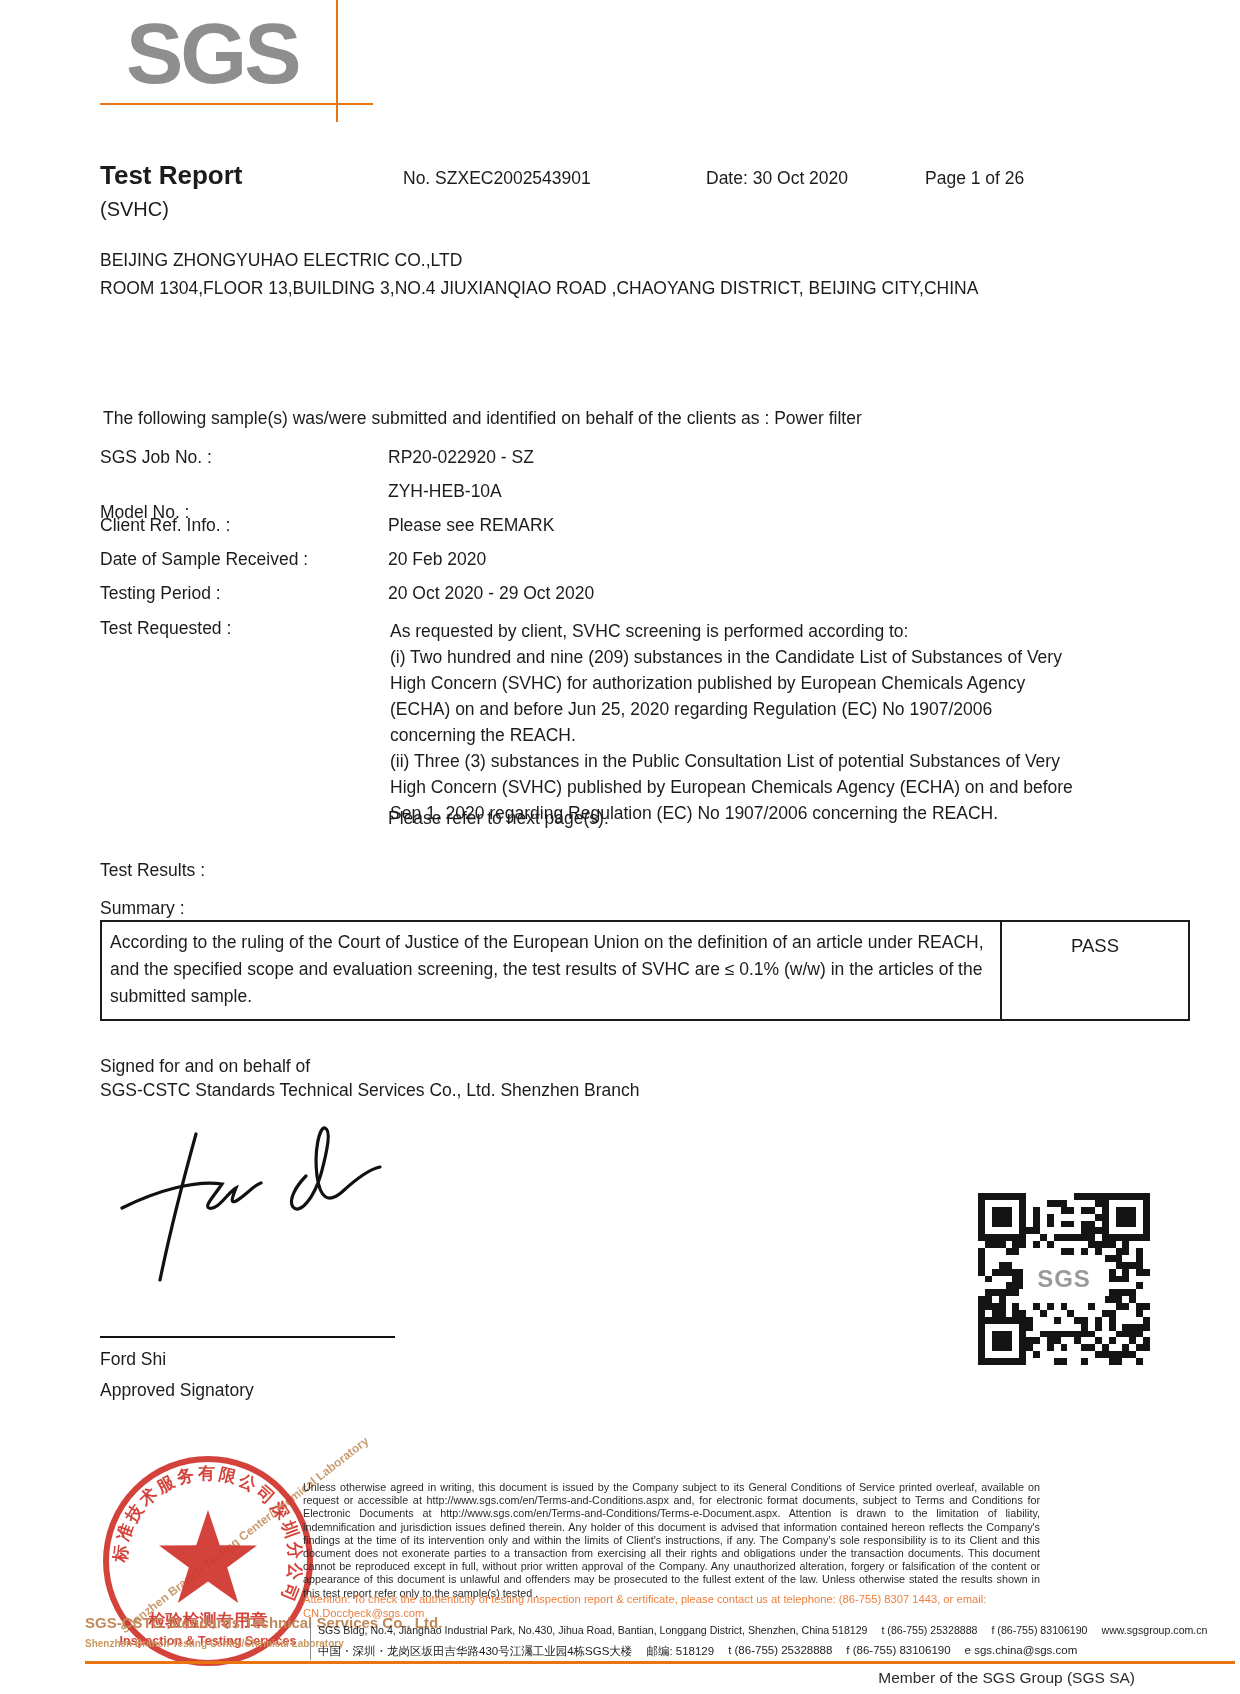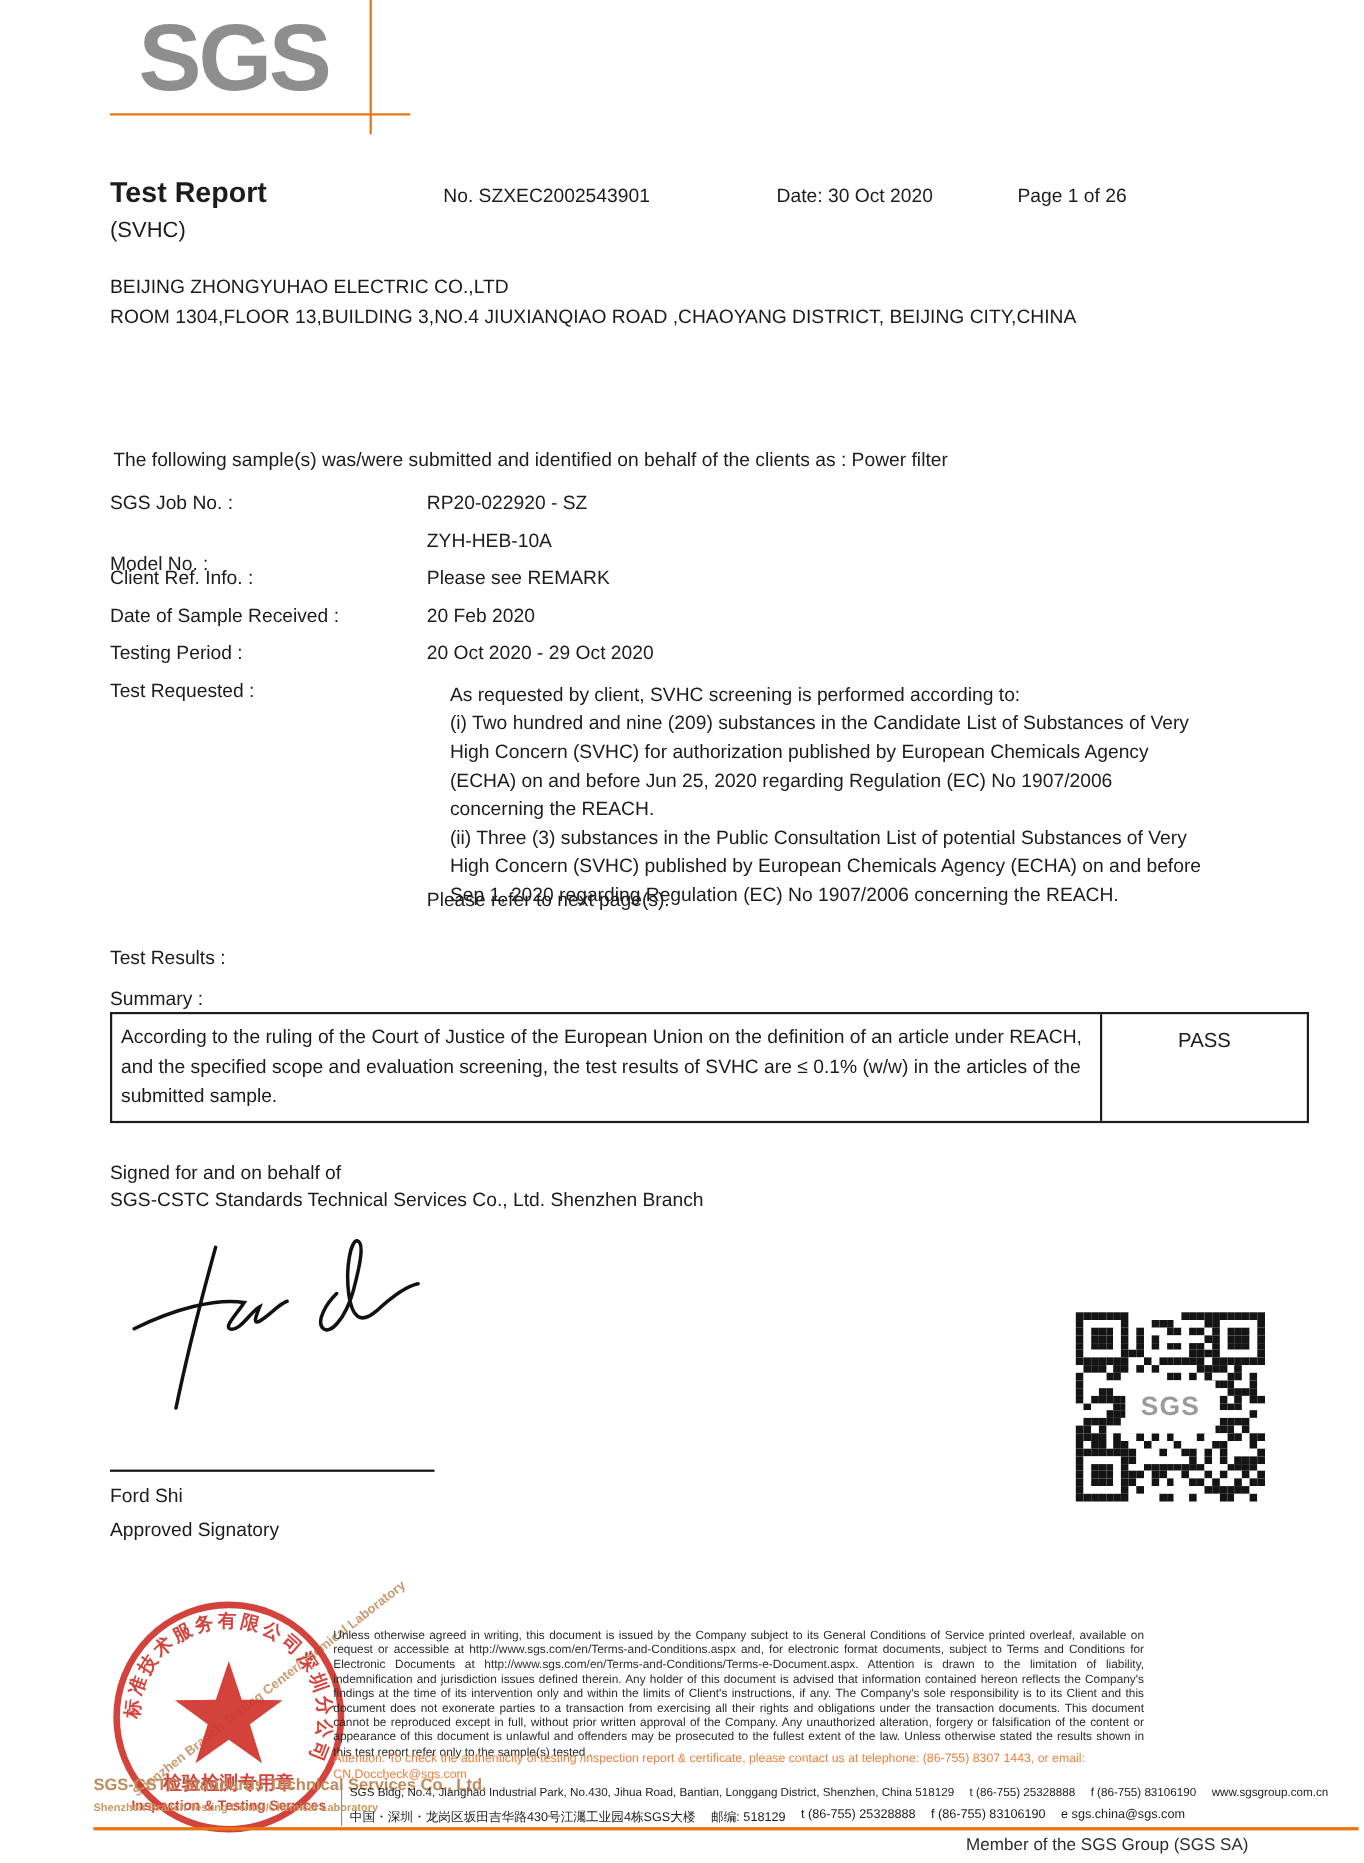--- a/index.html
+++ b/index.html
@@ -15,21 +15,21 @@
   .title1{font-size:26px;font-weight:bold;}
   .title2{font-size:20px;font-weight:normal;}
   .hdr-meta{font-size:17.5px;}
 
   .body-text{font-size:17.5px;line-height:28px;}
   .client-name{font-size:17.5px;line-height:28px;}
 
   .field-label{font-size:17.5px;}
   .field-value{font-size:17.5px;}
 
-  .req-lines{font-size:17.5px;line-height:26px;width:692px;margin-left:19px;}
+  .req-lines{font-size:17.5px;line-height:26px;width:692px;}
   .req-lines div{margin:0;}
 
   
   .sum-box{display:flex;width:1090px;border:2px solid #1c1c1c;box-sizing:border-box;}
   .sum-left{flex:1;padding:7px 12px 9px 8px;font-size:17.5px;line-height:27px;}
   .sum-right{width:186px;border-left:2px solid #1c1c1c;text-align:center;
              padding-top:13px;font-size:18.5px;}
 
   
   .sig-line{background:#111;height:2px;}

